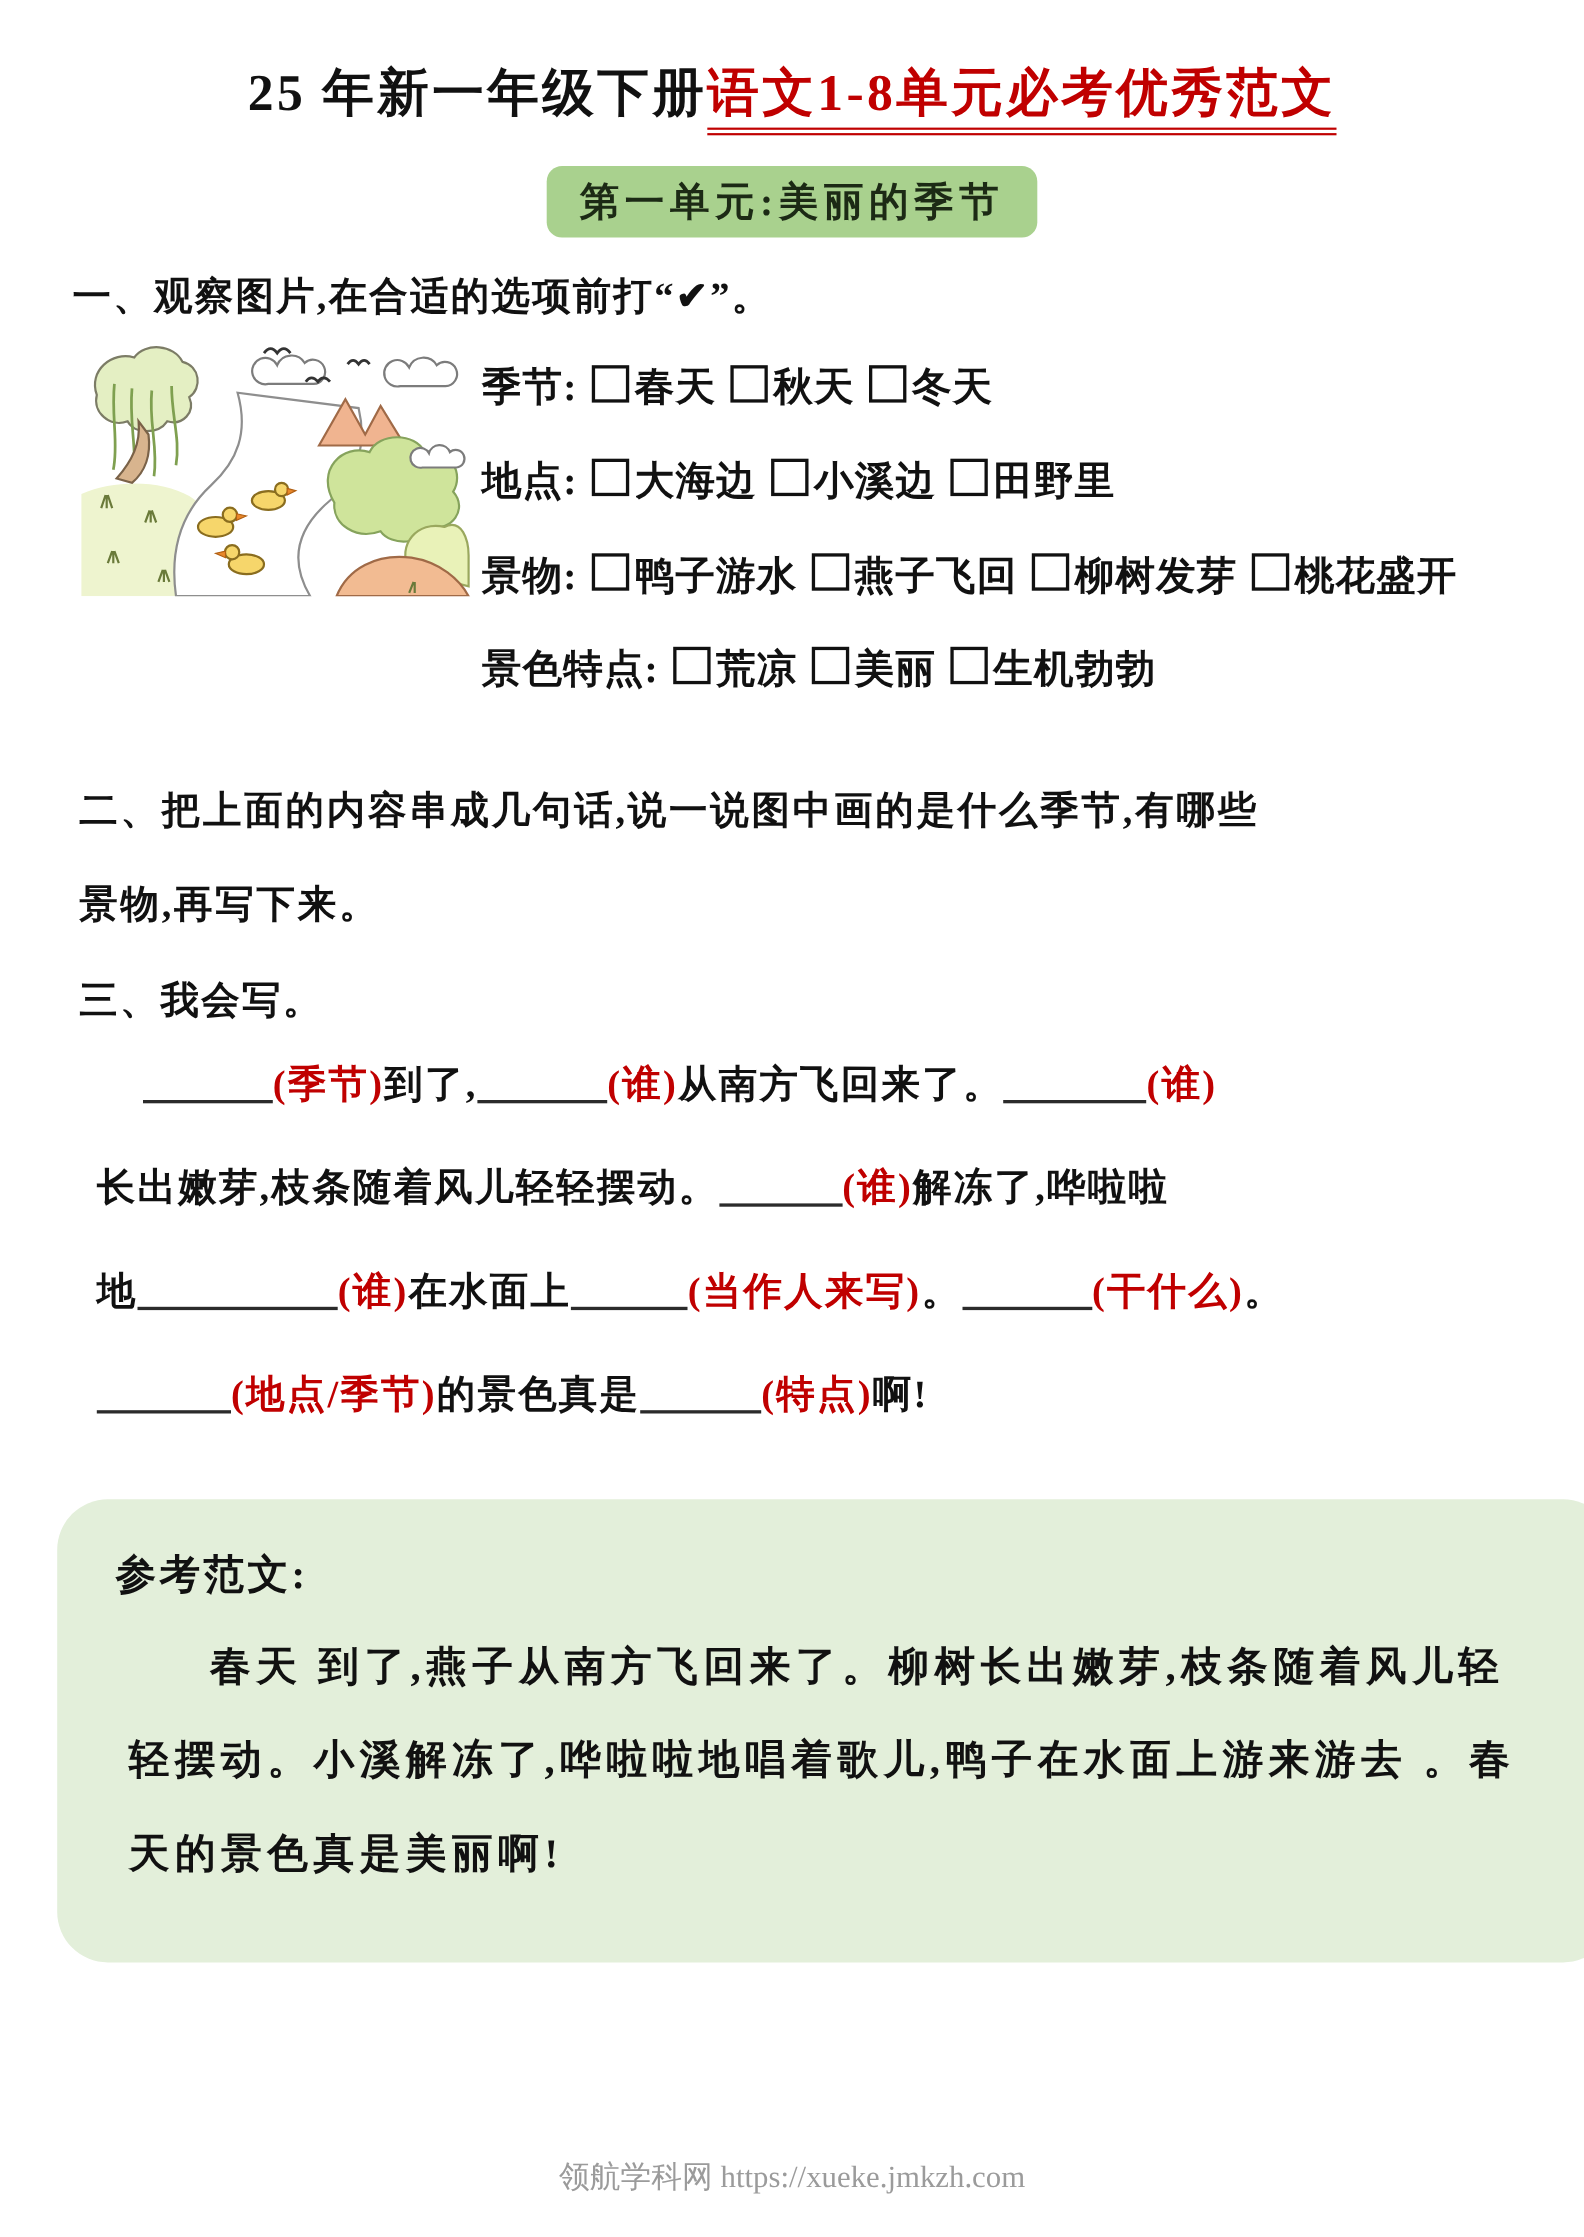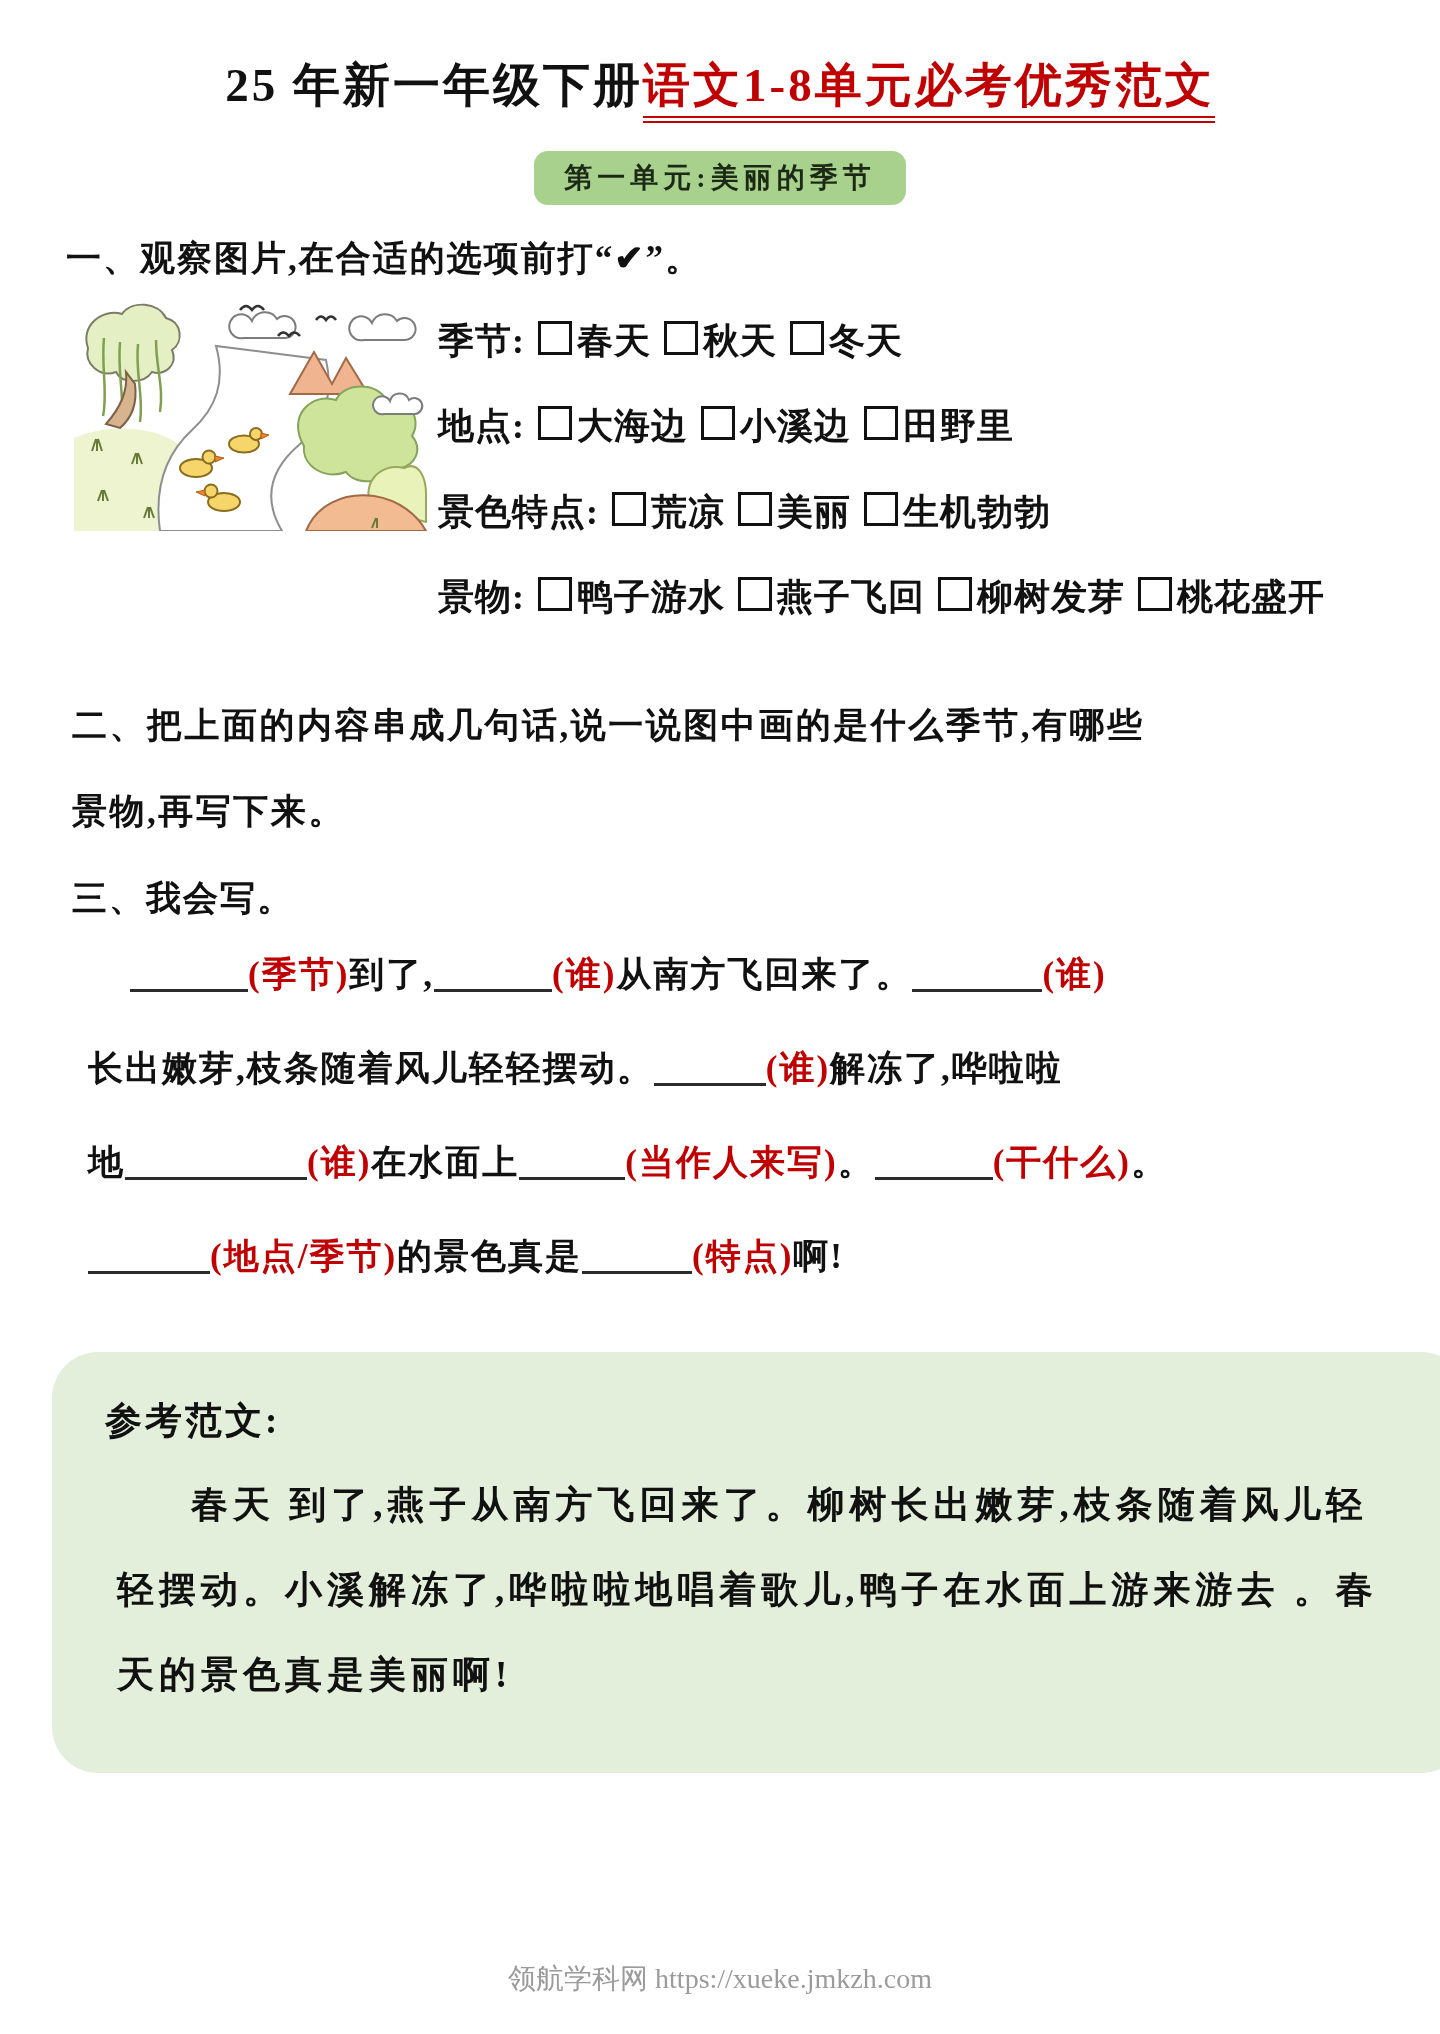--- a/index.html
+++ b/index.html
@@ -18,21 +18,21 @@
   .title-red{
     color:#c00000;
     border-bottom:7px double #c00000;
     padding-bottom:5px;
   }
 
   
   .banner-wrap{text-align:center;margin-top:36px;}
   .banner{
     display:inline-block;background:#a9d18e;border-radius:14px;
-    padding:8px 30px;font-size:28px;font-weight:700;letter-spacing:5px;color:#1c2a15;
+    padding:8px 30px;font-size:36px;font-weight:700;letter-spacing:5px;color:#1c2a15;
   }
 
   
   .q1-heading{margin:30px 66px 0 66px;font-size:35px;font-weight:700;letter-spacing:2px;}
   .q1-body{display:flex;margin:14px 56px 0 72px;}
   .illustration{flex:0 0 356px;}
   .options{flex:1;padding:16px 0 0 10px;font-size:36px;font-weight:700;letter-spacing:1px;}
   .option-row{margin-bottom:26px;padding-left:76px;text-indent:-76px;line-height:1.65;}
   .checkbox{
     display:inline-block;width:28px;height:28px;border:3px solid #111;
@@ -144,22 +144,22 @@
           <path d="M58,168 l4,-11 M63,168 l0,-11 M68,168 l-4,-11"></path>
           <path d="M24,205 l4,-11 M29,205 l0,-11 M34,205 l-4,-11"></path>
           <path d="M70,222 l4,-11 M75,222 l0,-11 M80,222 l-4,-11"></path>
           <path d="M298,232 l4,-10 M303,232 l0,-10"></path>
         </g>
       </svg>
     </div>
     <div class="options" id="options">
         <div class="option-row"><span class="opt-label">季节:</span><span class="checkbox"></span><span class="opt-text">春天</span><span class="checkbox"></span><span class="opt-text">秋天</span><span class="checkbox"></span><span class="opt-text">冬天</span></div>
         <div class="option-row"><span class="opt-label">地点:</span><span class="checkbox"></span><span class="opt-text">大海边</span><span class="checkbox"></span><span class="opt-text">小溪边</span><span class="checkbox"></span><span class="opt-text">田野里</span></div>
+        <div class="option-row"><span class="opt-label">景物:</span><span class="checkbox"></span><span class="opt-text">鸭子游水</span><span class="checkbox"></span><span class="opt-text">燕子飞回</span><span class="checkbox"></span><span class="opt-text">柳树发芽</span><span class="checkbox"></span><span class="opt-text">桃花盛开</span></div>
         <div class="option-row"><span class="opt-label">景色特点:</span><span class="checkbox"></span><span class="opt-text">荒凉</span><span class="checkbox"></span><span class="opt-text">美丽</span><span class="checkbox"></span><span class="opt-text">生机勃勃</span></div>
-        <div class="option-row"><span class="opt-label">景物:</span><span class="checkbox"></span><span class="opt-text">鸭子游水</span><span class="checkbox"></span><span class="opt-text">燕子飞回</span><span class="checkbox"></span><span class="opt-text">柳树发芽</span><span class="checkbox"></span><span class="opt-text">桃花盛开</span></div>
       </div>
   </div>
 
   <div class="q2">二、把上面的内容串成几句话,说一说图中画的是什么季节,有哪些景物,再写下来。</div>
 
   <div class="q3-heading">三、我会写。</div>
 
   <div class="fill" id="fill-lines">
       <div class="fill-line"><span class="blank" style="width: 118px;"></span><span class="hint">(季节)</span><span class="fill-text">到了,</span><span class="blank" style="width: 118px;"></span><span class="hint">(谁)</span><span class="fill-text">从南方飞回来了。</span><span class="blank" style="width: 130px;"></span><span class="hint">(谁)</span></div>
       <div class="fill-line"><span class="fill-text">长出嫩芽,枝条随着风儿轻轻摆动。</span><span class="blank" style="width: 112px;"></span><span class="hint">(谁)</span><span class="fill-text">解冻了,哗啦啦</span></div>

